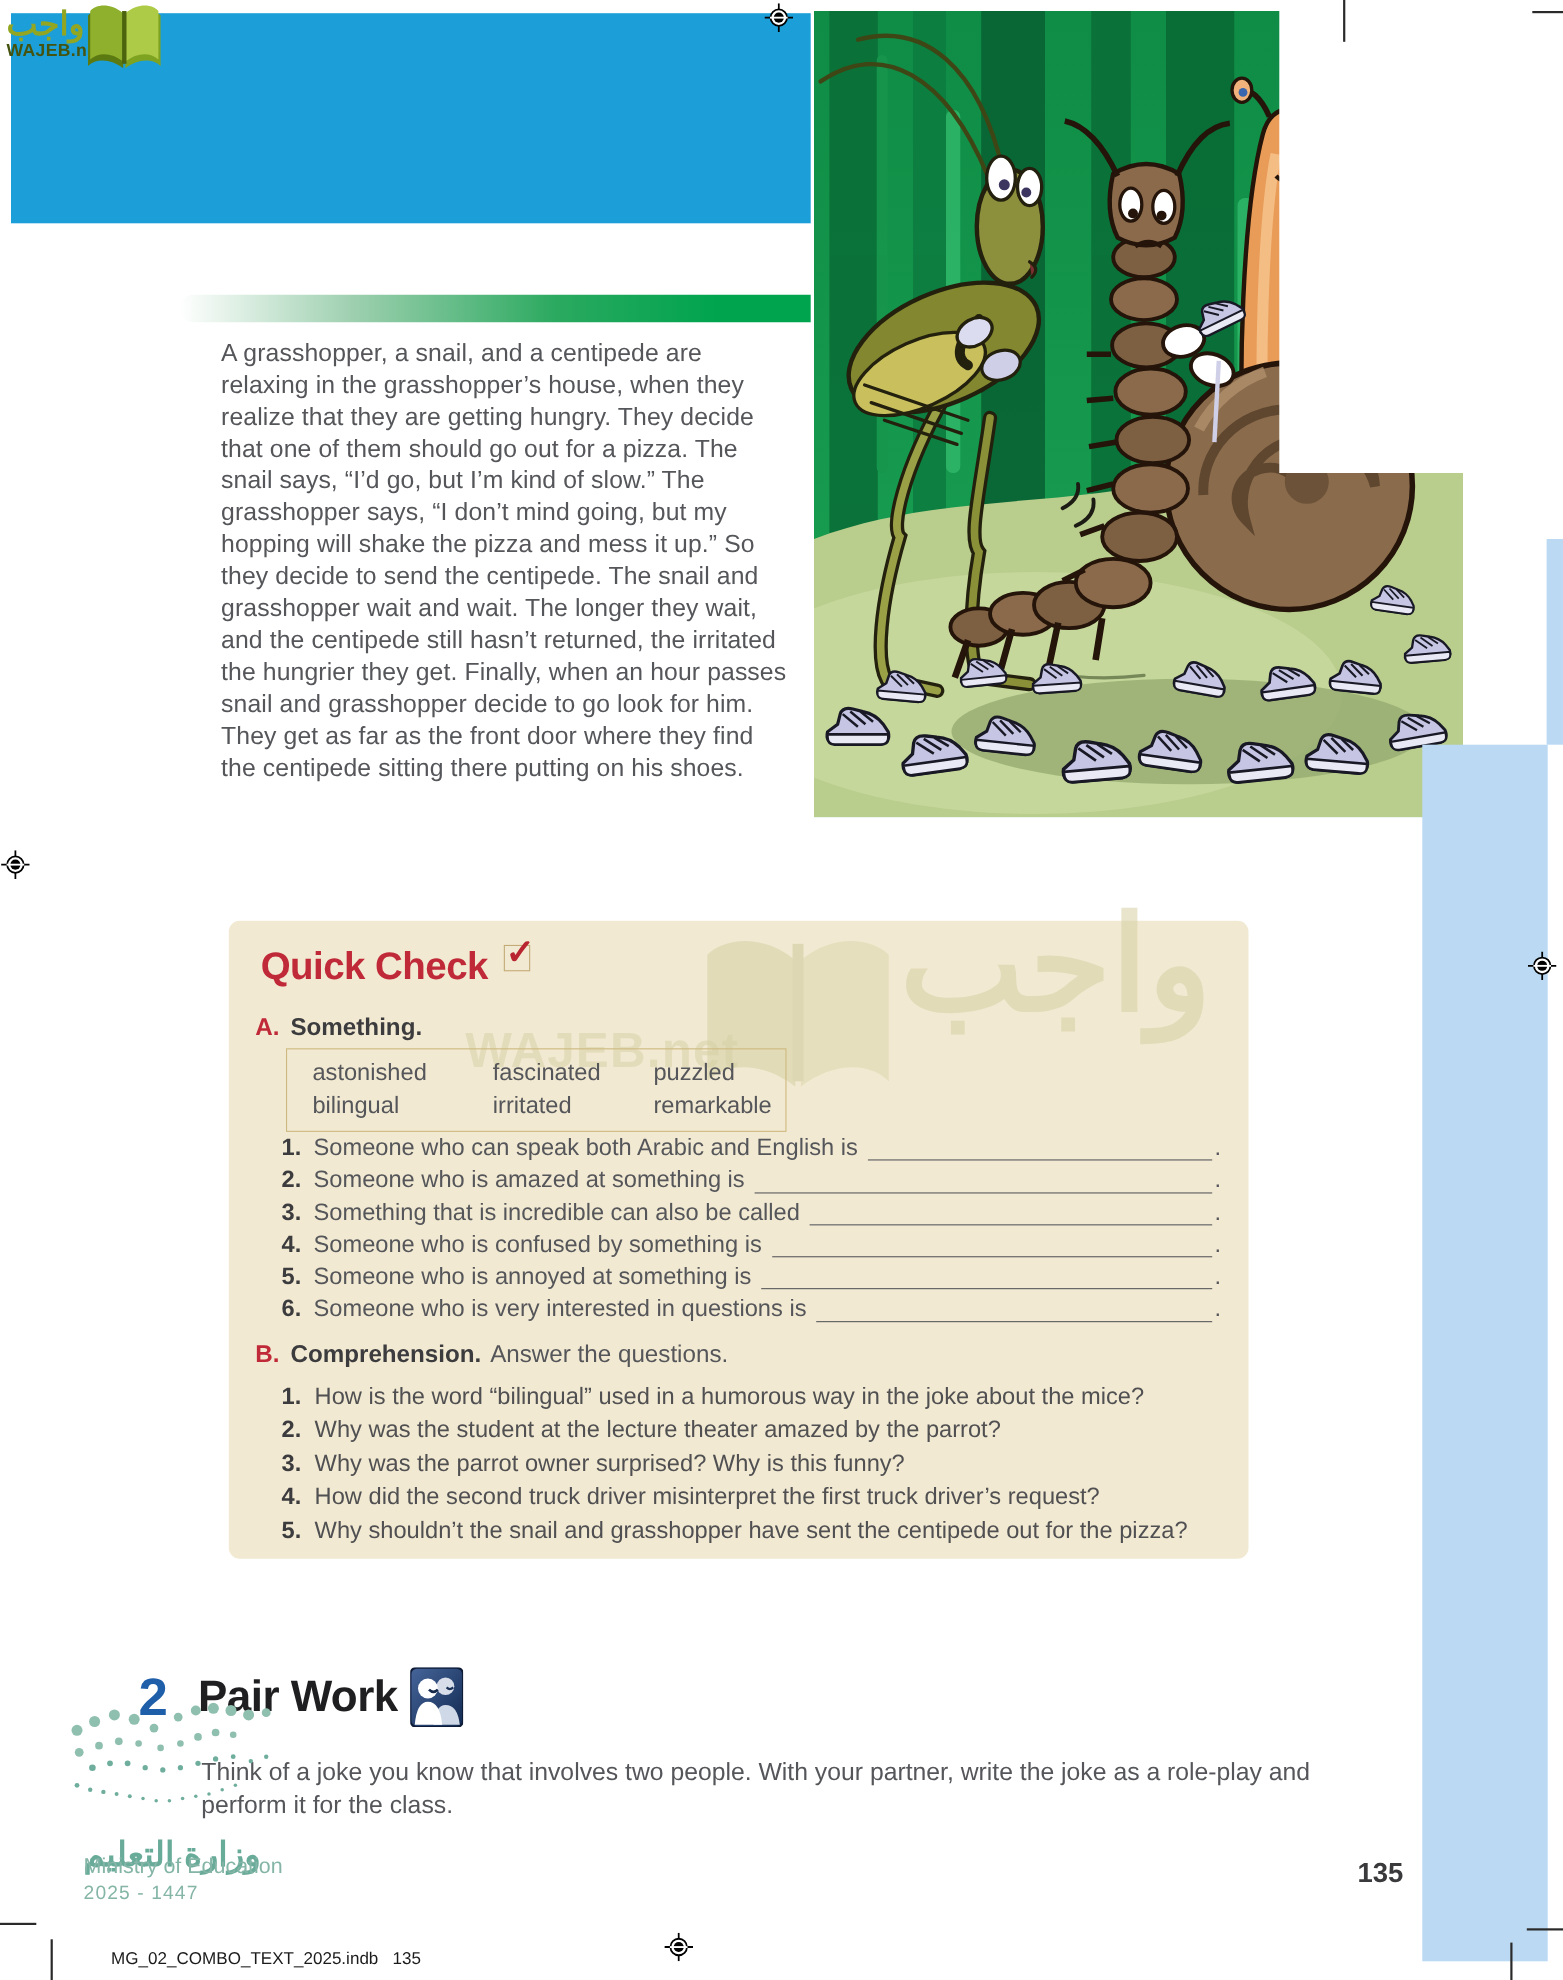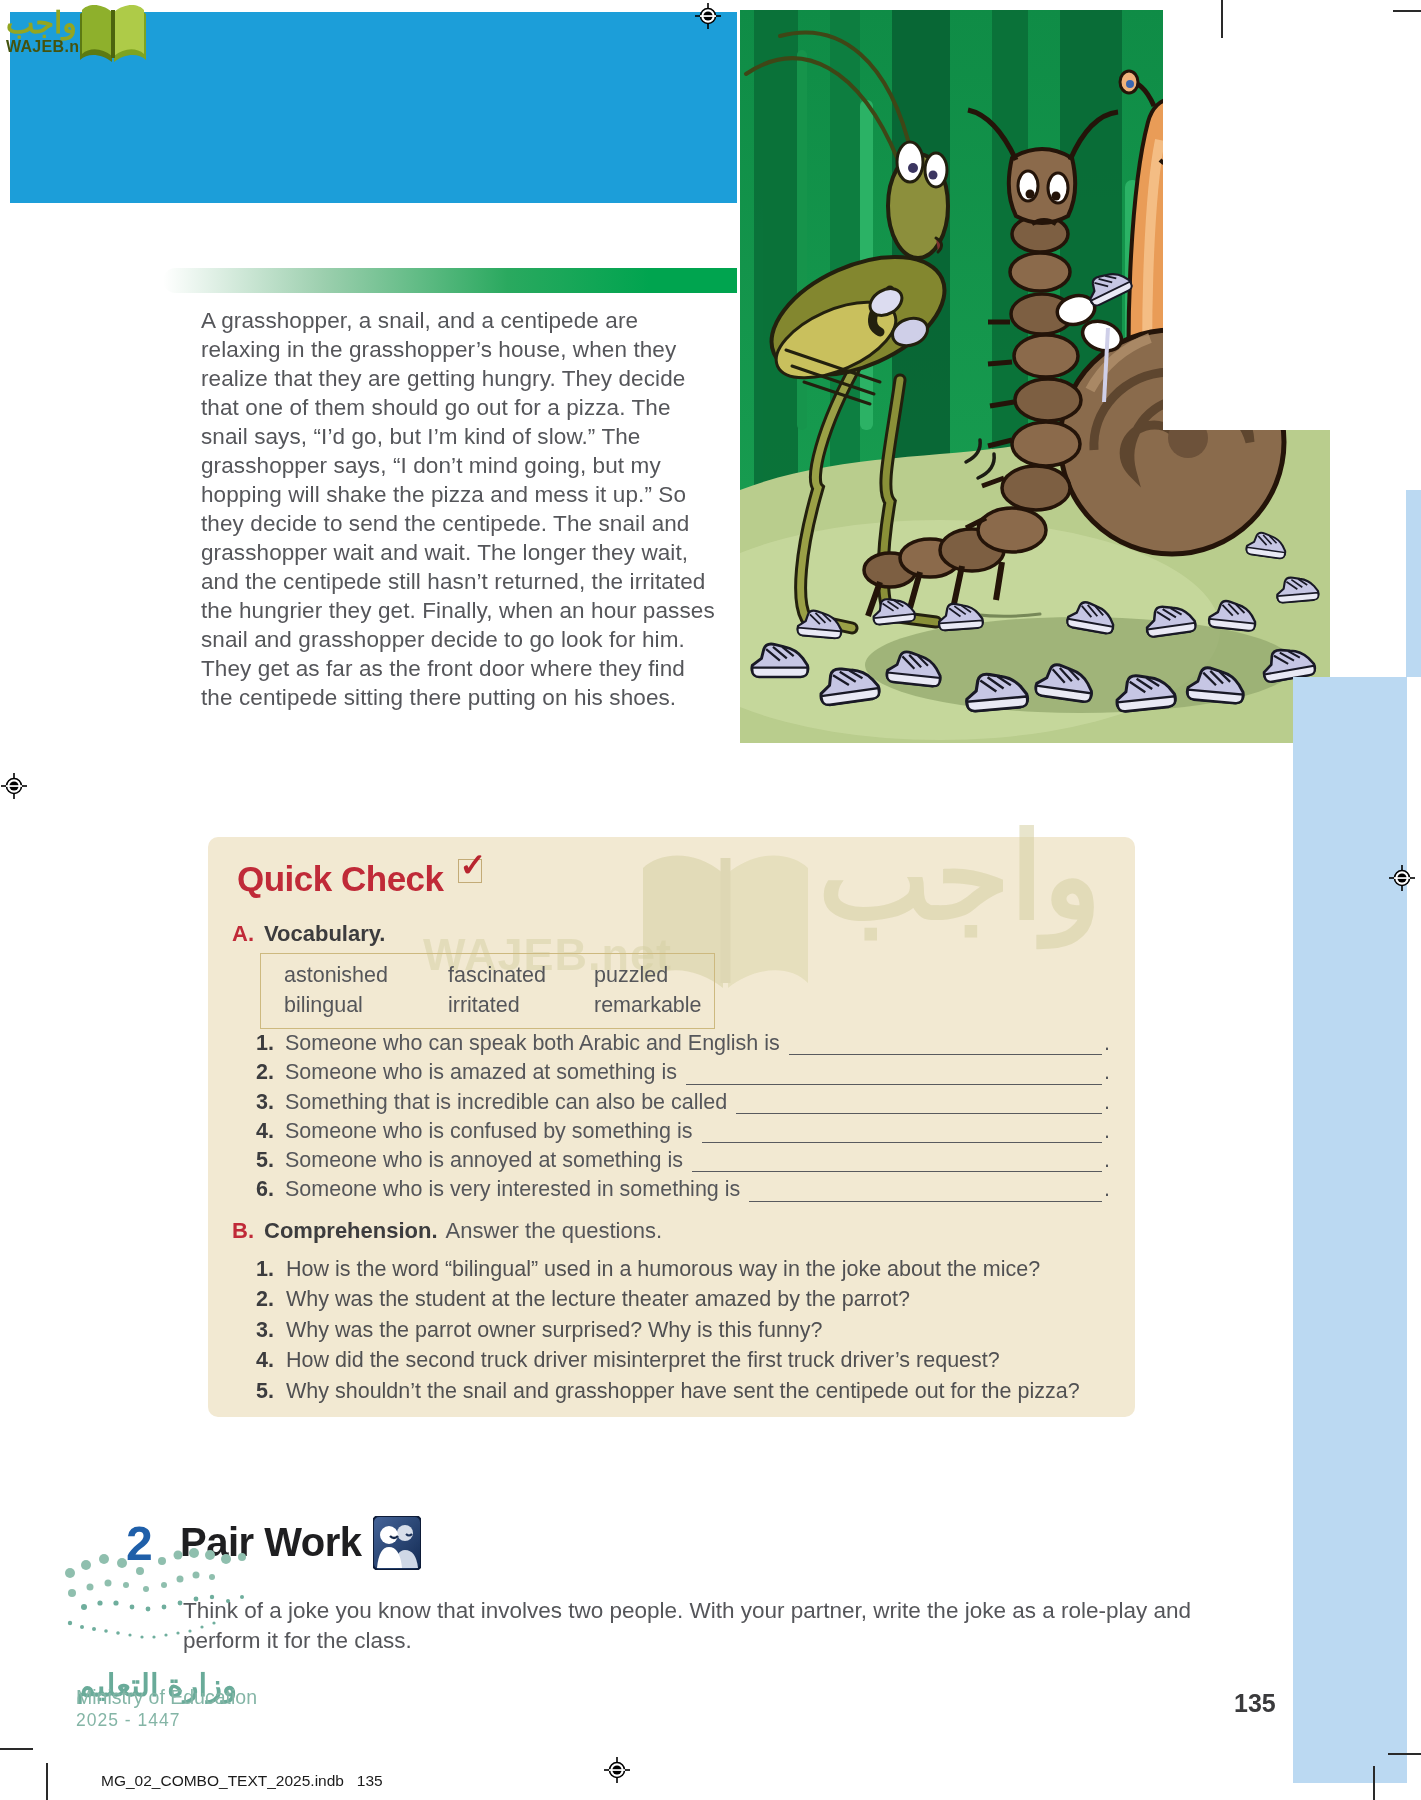--- a/index.html
+++ b/index.html
@@ -261,21 +261,21 @@
     <div class="panel-inner">
       <div class="qc-title-row">
         <span class="qc-title">Quick Check</span>
         <span class="qc-checkbox">
             <span class="qc-check">✓</span>
           </span>
       </div>
 
       <div class="secline secA">
         <span class="seclabel">A.</span>
-        <span class="sechead">Vocabulary.</span>
+        <span class="sechead">Something.</span>
       </div>
 
       <div class="wordbox">
           <span class="word">astonished</span>
           <span class="word">fascinated</span>
           <span class="word">puzzled</span>
           <span class="word">bilingual</span>
           <span class="word">irritated</span>
           <span class="word">remarkable</span>
         </div>
@@ -306,21 +306,21 @@
           <span class="vdot">.</span>
         </div>
           <div class="vline">
           <span class="vnum">5.</span>
           <span class="vtxt">Someone who is annoyed at something is</span>
           <span class="vfill"></span>
           <span class="vdot">.</span>
         </div>
           <div class="vline">
           <span class="vnum">6.</span>
-          <span class="vtxt">Someone who is very interested in something is</span>
+          <span class="vtxt">Someone who is very interested in questions is</span>
           <span class="vfill"></span>
           <span class="vdot">.</span>
         </div>
         </div>
 
       <div class="secline secB">
         <span class="seclabel">B.</span>
         <span class="sechead">Comprehension.</span>
         <span class="secinstr">Answer the questions.</span>
       </div>

